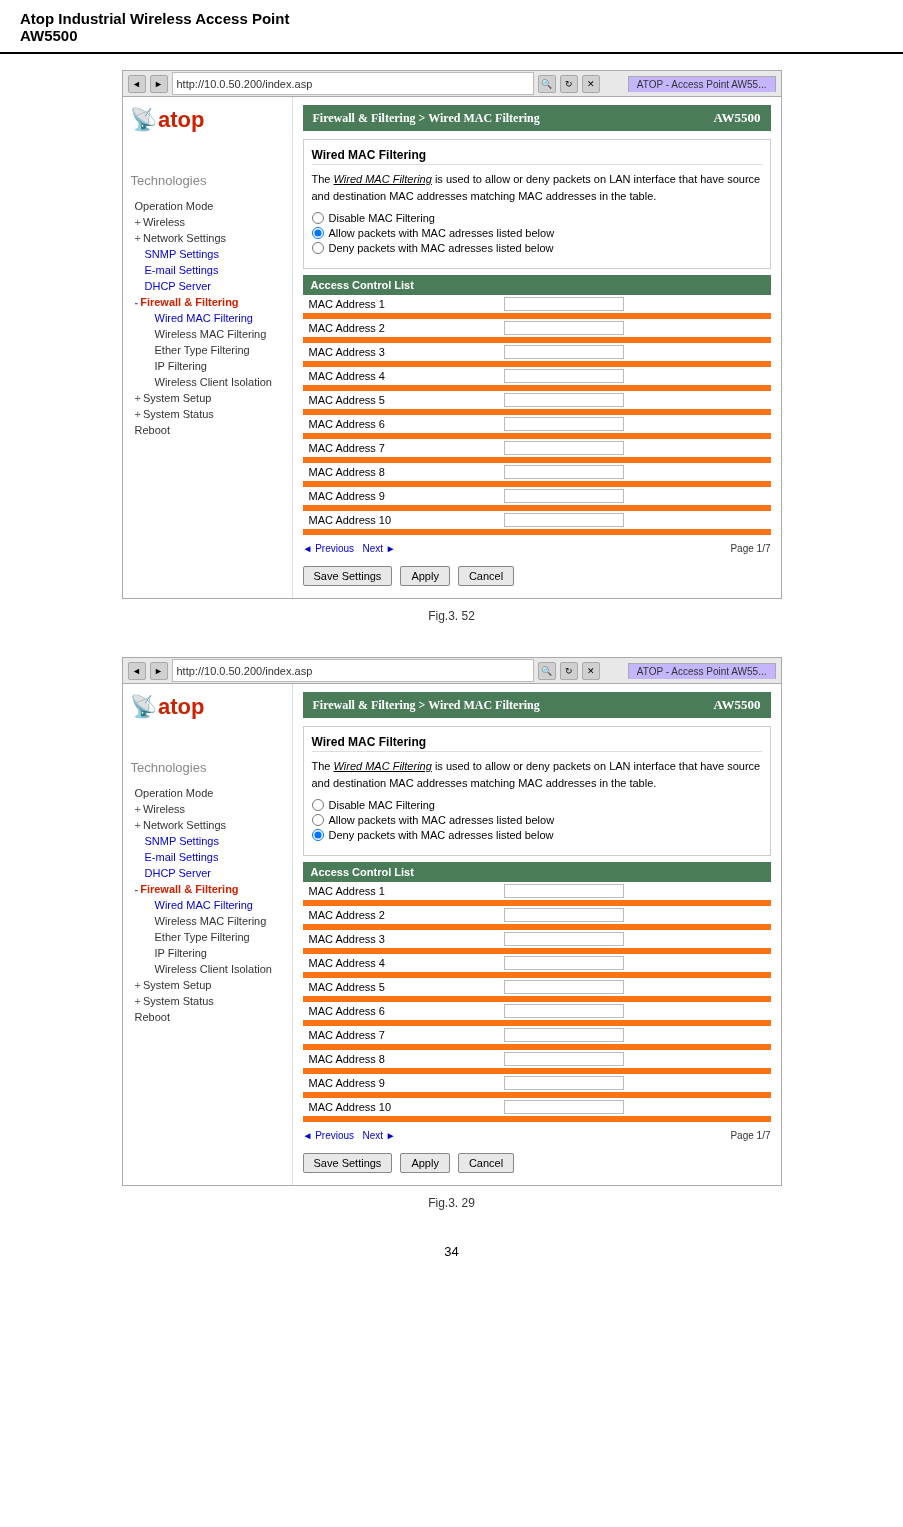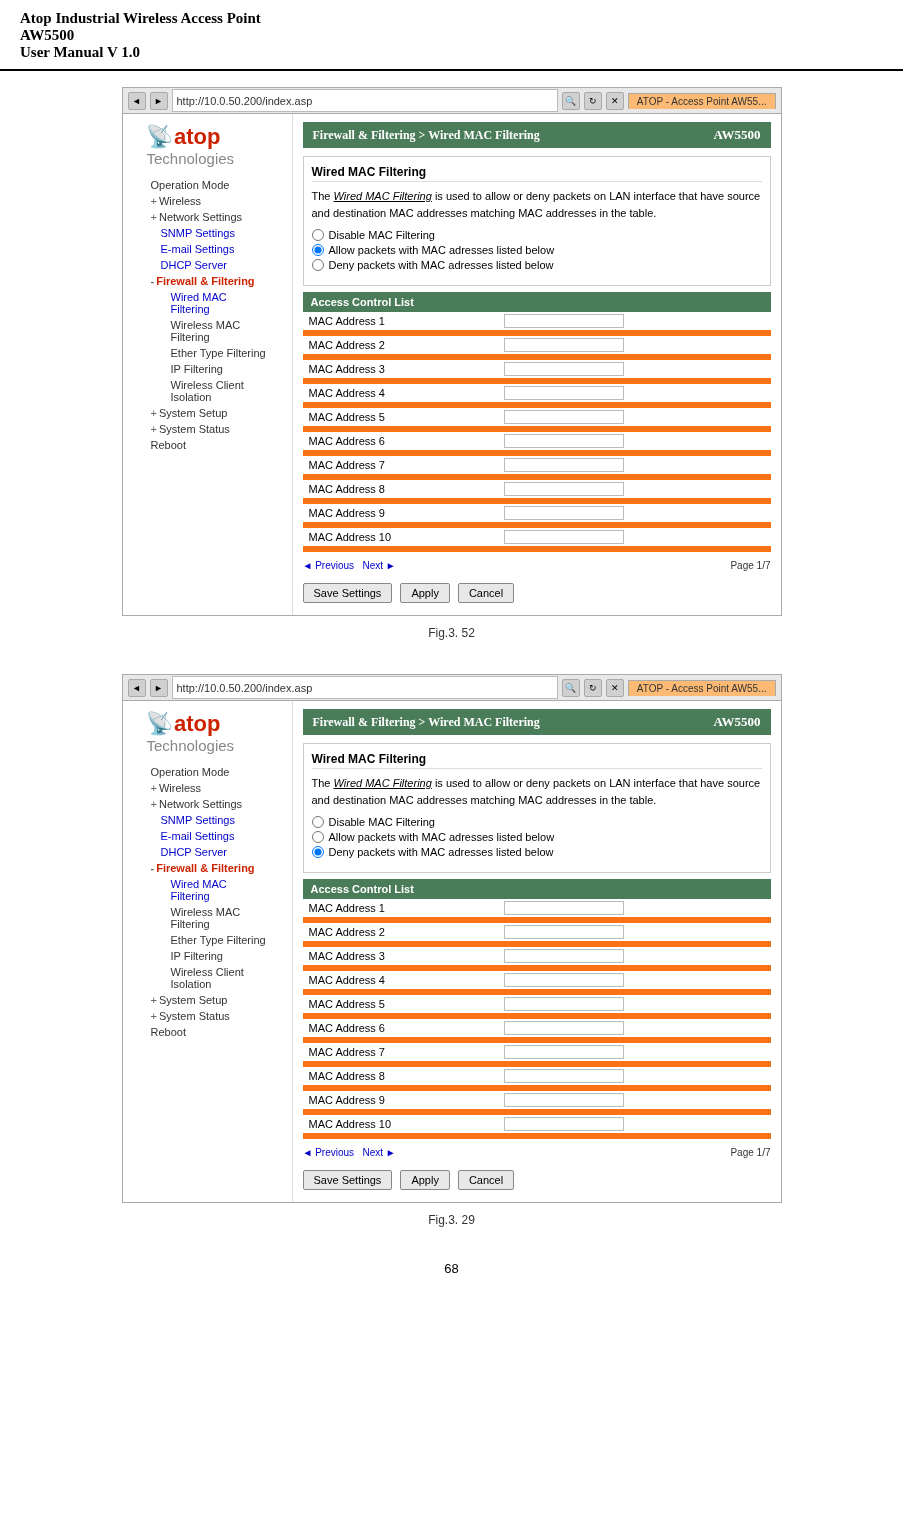--- a/index.html
+++ b/index.html
@@ -9,21 +9,21 @@
       background: #fff;
       color: #000;
       width: 903px;
     }
 
     .page-header {
       padding: 10px 20px 8px 20px;
       border-bottom: 2px solid #000;
       margin-bottom: 16px;
     }
-    .page-header h1 { font-size: 15px; font-weight: bold; font-family: Liberation Serif, serif; }
+    .page-header h1 { font-size: 15px; font-weight: bold; }
 
     .figure-container {
       display: flex;
       flex-direction: column;
       align-items: center;
       margin-bottom: 20px;
     }
 
     .browser-window {
       width: 660px;
@@ -56,55 +56,57 @@
       flex: 1;
       background: #fff;
       border: 1px solid #bbb;
       height: 23px;
       font-size: 11px;
       padding: 1px 4px;
       color: #333;
     }
 
     .browser-tab {
-      background: #fdba74;
+      background: #c4b5fd;
       border: 1px solid #aaa;
       border-bottom: none;
       padding: 2px 8px;
       font-size: 10px;
       color: #333;
+      margin-left: 24px;
     }
 
     .browser-content {
       display: flex;
     }
 
     
     .sidebar {
       width: 170px;
       min-height: 380px;
-      padding: 10px 24px;
+      padding: 10px 8px;
       border-right: 1px solid #ddd;
       background: #fff;
     }
 
     .logo-area {
       margin-bottom: 10px;
     }
 
     .logo-text-atop {
       font-size: 22px;
       font-weight: bold;
       color: #cc2200;
     }
 
     .logo-sub {
-      font-size: 15px;
+      font-size: 13px;
       color: #888;
       display: block;
+      margin-top: 40px;
     }
 
     .sidebar-item {
       font-size: 11px;
       padding: 2px 0 2px 4px;
       cursor: pointer;
     }
 
     .sidebar-item.top-level {
       color: #333;
@@ -281,21 +283,20 @@
       padding: 6px 8px;
       margin-bottom: 6px;
     }
   </style>
 </head>
 <body>
 
 <div class="page-header">
   <h1>Atop Industrial Wireless Access Point</h1>
   <h1>AW5500</h1>
-  <h1>User Manual V 1.0</h1>
 </div>
 
 <div class="figure-container">
   <div class="browser-window">
 
     <div class="browser-toolbar">
       <div class="browser-btn">◄</div>
       <div class="browser-btn">►</div>
       <input class="browser-url" type="text" value="http://10.0.50.200/index.asp" style="">
       <div class="browser-btn">🔍</div>
@@ -570,13 +571,13 @@
           <button class="btn">Save Settings</button>
           <button class="btn">Apply</button>
           <button class="btn">Cancel</button>
         </div>
       </div>
     </div>
   </div>
   <div class="figure-label">Fig.3. 29</div>
 </div>
 
-<div class="page-number">68</div>
+<div class="page-number">34</div>
 
 </body></html>

